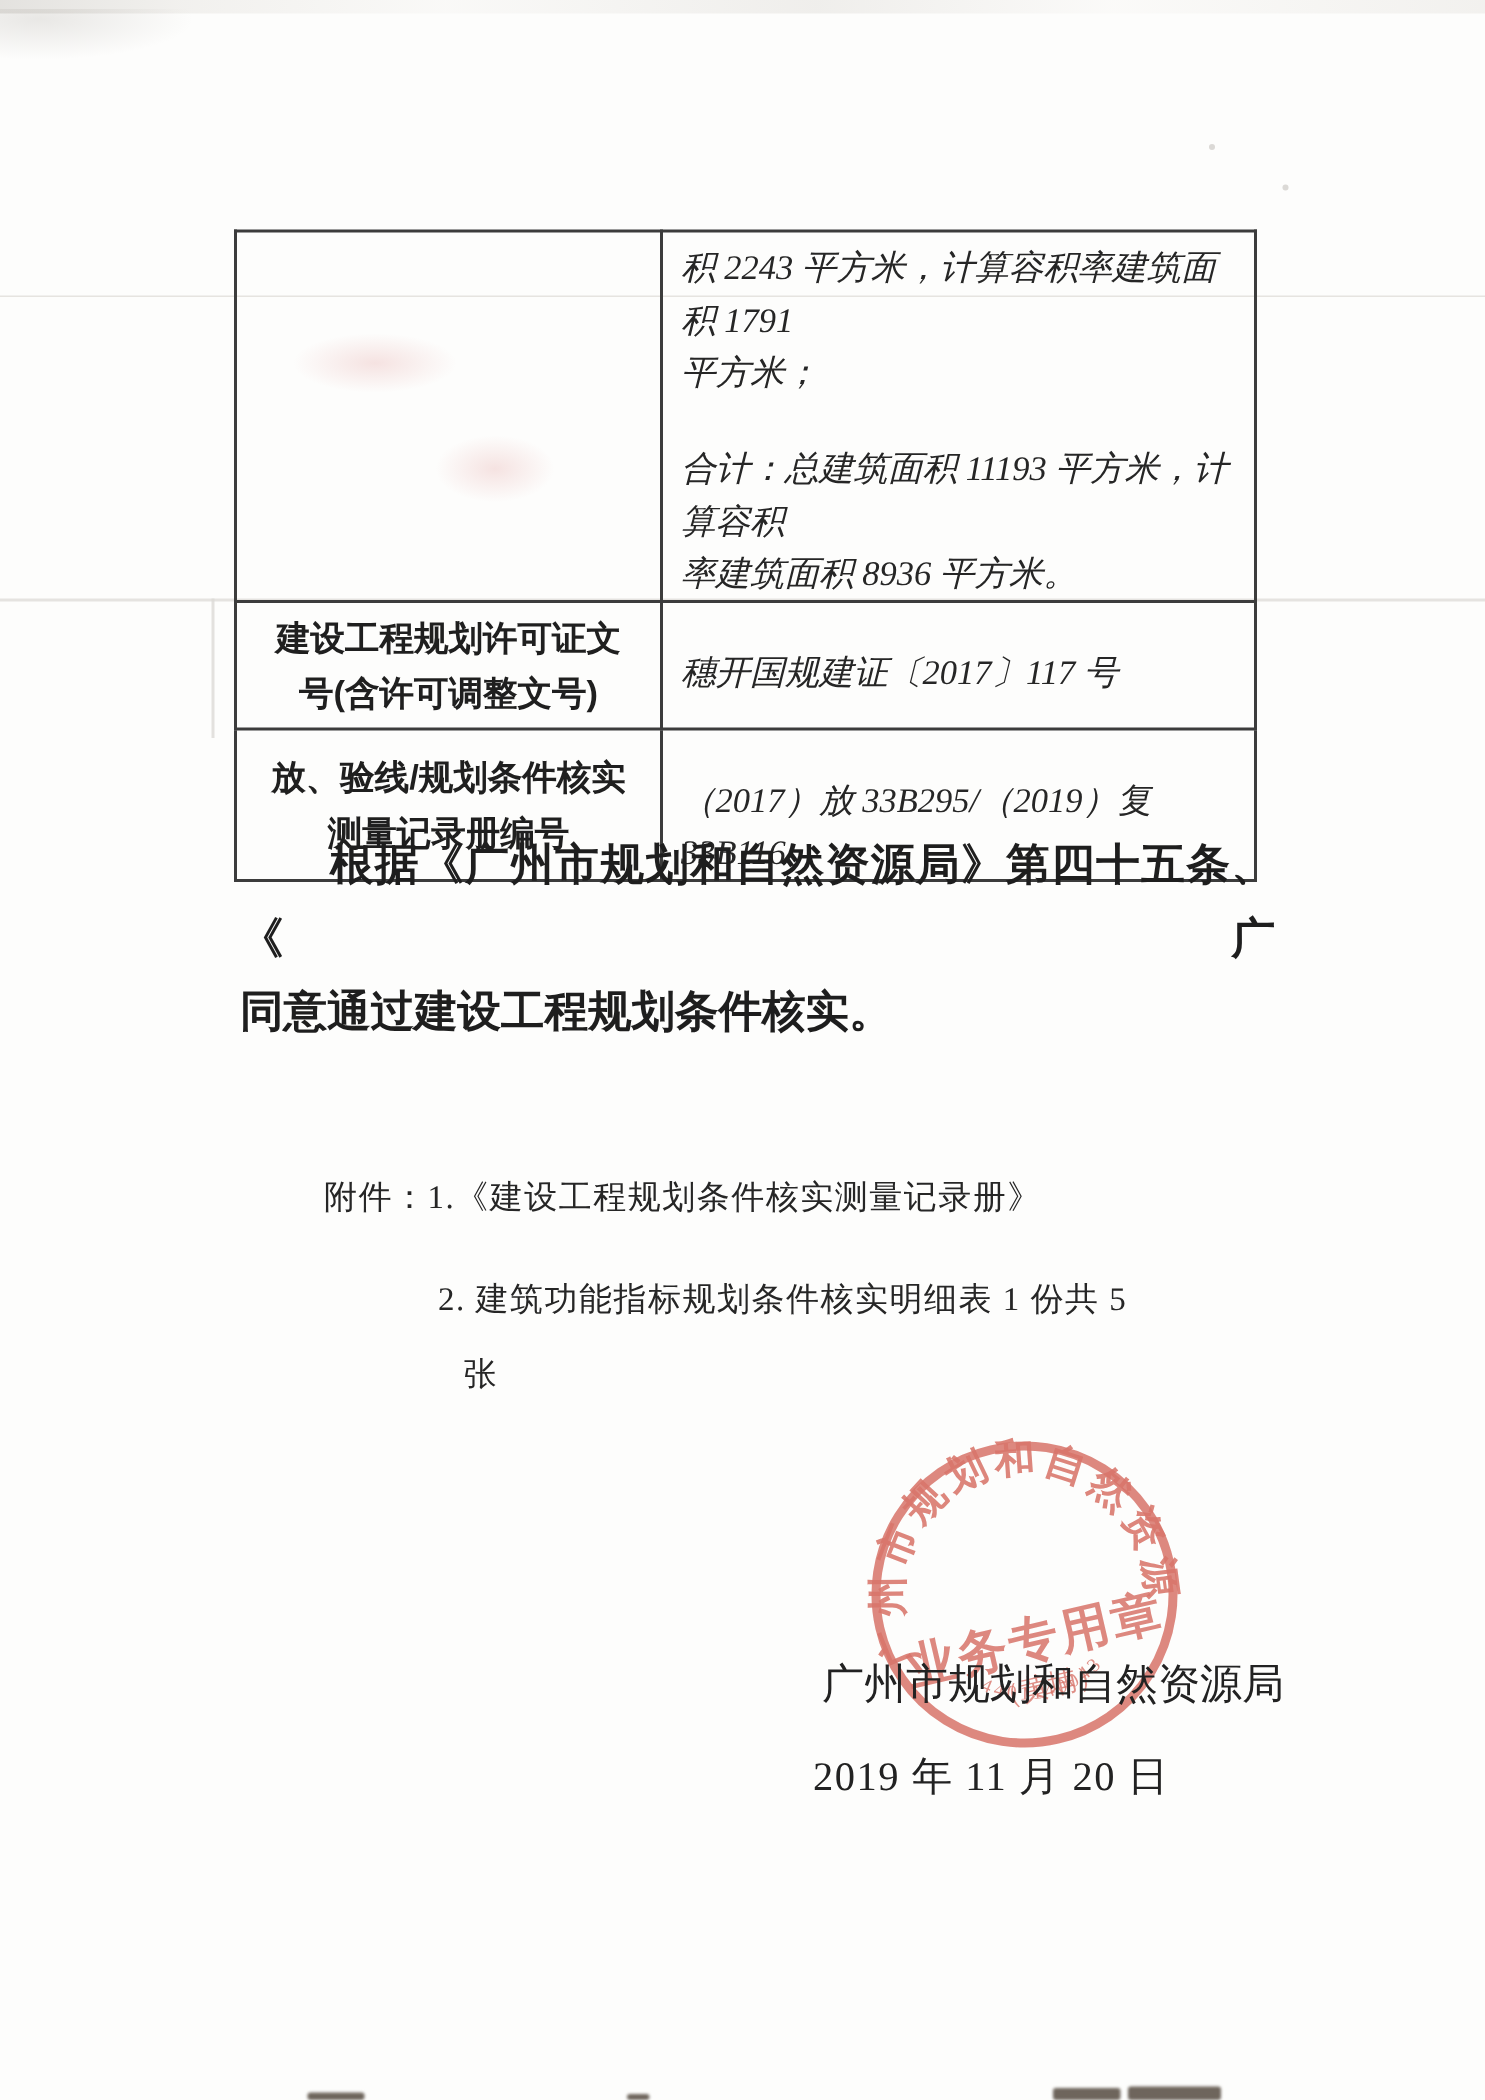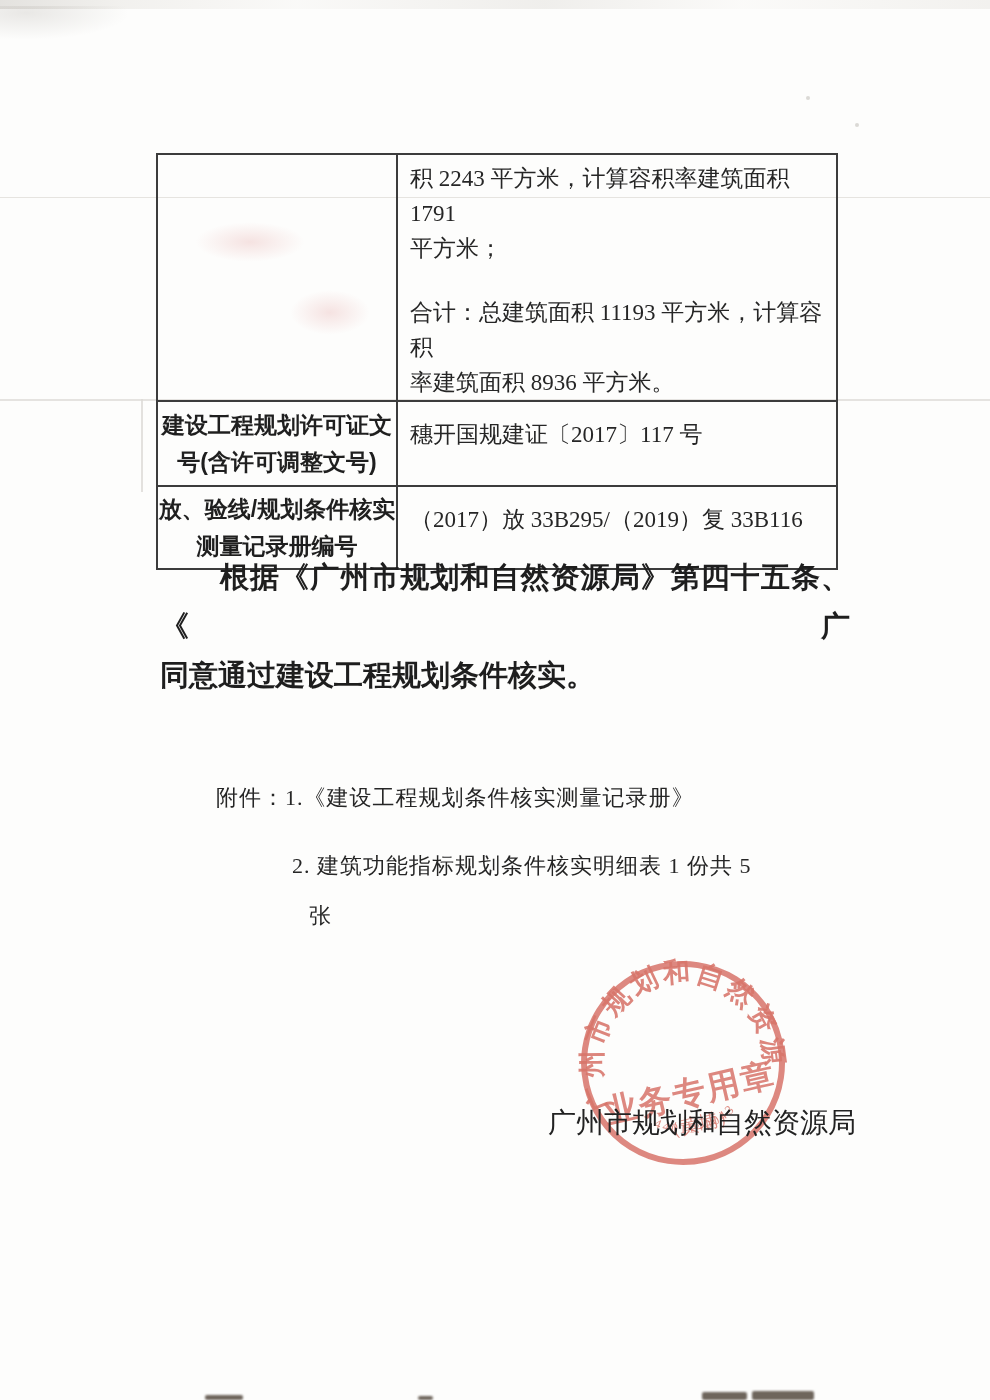--- a/index.html
+++ b/index.html
@@ -20,28 +20,28 @@
   .fold-vert  { position:absolute; left:141px; top:399px; width:2px; height:93px; background:#dcdad6; opacity:.8; }
   .speck { position:absolute; width:4px; height:4px; border-radius:50%; background:#b9b5af; opacity:.5; }
   .pink-smudge { position:absolute; border-radius:50%;
     background:radial-gradient(ellipse, rgba(214,120,118,.20), rgba(214,120,118,0) 70%); }
   .bottom-smudge { position:absolute; background:#6e655c; filter:blur(1.2px); border-radius:2px; }
 
   
   .doc-table { position:absolute; left:156px; top:153px; width:682px;
     border:2px solid #3c3c3c; border-collapse:collapse; table-layout:fixed; }
   .doc-table td { border:2px solid #3c3c3c; vertical-align:top; background:transparent; }
-  .col-label { width:240px; }
+  .col-label { width:284px; }
   .label-cell { text-align:center; vertical-align:middle !important;
     font-family:"Liberation Sans", sans-serif; font-weight:bold;
     font-size:23px; line-height:37px; letter-spacing:0px; color:#1f1f1f; }
-  .value-cell { padding:6px 10px 0 12px; font-size:23px; line-height:35px; color:#262626; }
+  .value-cell { padding:6px 10px 0 12px; font-size:23px; line-height:35px; color:#262626;font-style:italic; }
   .row-1 { height:170px; } .row-2 { height:85px; } .row-3 { height:83px; }
   .para-gap { margin-top:29px; }
-  .value-single { padding-top:15px; }
+  .value-single { padding-top:29px; }
 
   
   .body-par { position:absolute; left:160px; top:553px; width:690px;
     font-family:"Liberation Sans", sans-serif; font-weight:bold;
     font-size:29px; line-height:49px; color:#1e1e1e; }
   .body-line { text-align:justify; text-align-last:justify; }
   .body-line.first { text-indent:60px; }
   .body-line.last  { text-align-last:left; }
 
   .attach-line { position:absolute; font-size:22px; line-height:30px; color:#262626; letter-spacing:1px; }
@@ -129,14 +129,15 @@
       <text x="106" y="148" text-anchor="middle" font-size="33" font-weight="bold" fill="#cf564a" fill-opacity="0.85" letter-spacing="2">业务专用章</text>
       <text x="108" y="175" text-anchor="middle" font-size="19" fill="#cf564a" fill-opacity="0.8">（黄埔）</text>
       <path id="sealBottomArc" d="M 62.9 161.2 A 70 70 0 0 0 149.1 161.2" fill="none"></path>
       <text font-size="13" fill="#cf564a" fill-opacity="0.8">
         <textPath href="#sealBottomArc" startOffset="0" textLength="88" lengthAdjust="spacing">4401140043</textPath>
       </text>
     </g>
   </svg>
 
   <div class="org-name">广州市规划和自然资源局</div>
+  <div class="doc-date">2019 年 11 月 20 日</div>
 
 </div>
 
 </body></html>

